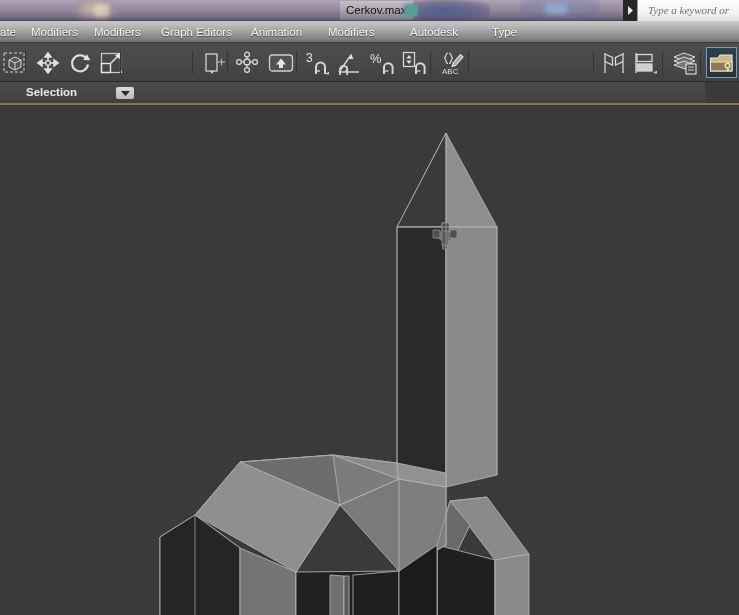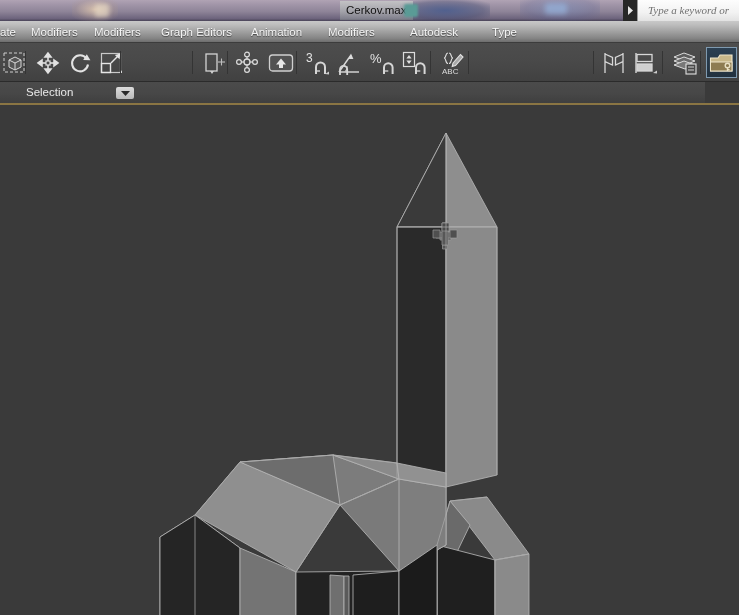--- a/index.html
+++ b/index.html
@@ -119,20 +119,21 @@
   .sel-combo .sc-arrow {
     position:absolute; right:1px; top:1px; width:16px; height:17px;
     display:flex; align-items:center; justify-content:center;
     background: linear-gradient(180deg,#fafafa,#dedede);
   }
 
   
   .selstrip {
     position:absolute; left:0; top:82px; width:705px; height:21px;
     background: linear-gradient(180deg,#4b4b4b 0%, #474747 55%, #3f3f3f 100%);
+    font-weight: bold;
   }
   .selstrip .sl-label {
     position:absolute; left:26px; top:0; height:21px; line-height:21px;
     font-size:11.5px; color:#e8e8e8;
   }
   .sl-btn {
     position:absolute; left:116px; top:5px; width:18px; height:12px;
     background: linear-gradient(180deg,#dcdcdc,#b9b9b9);
     border-radius:2px; display:flex; align-items:center; justify-content:center;
   }

